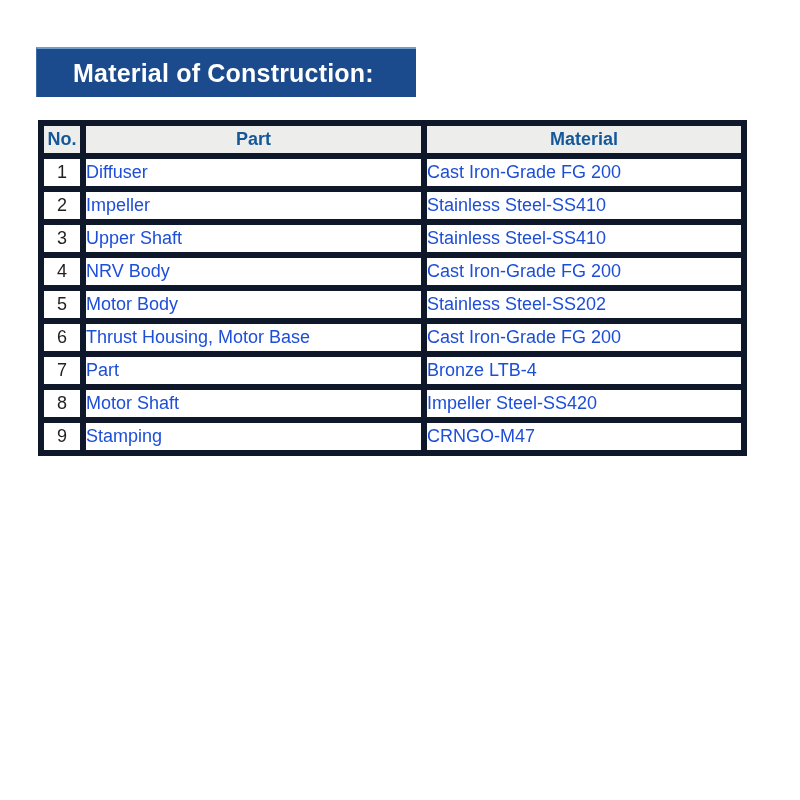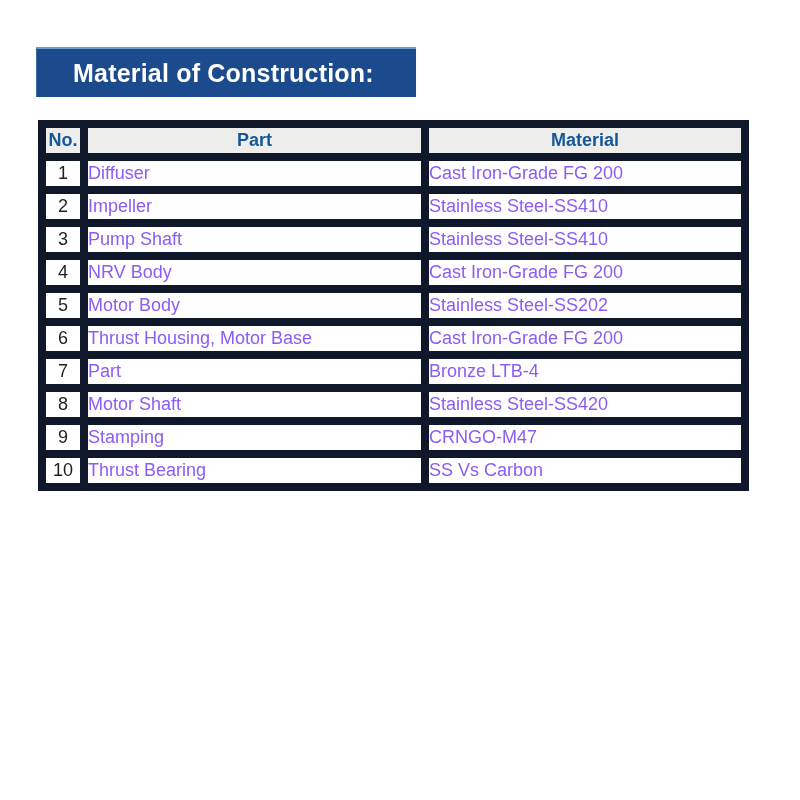--- a/index.html
+++ b/index.html
@@ -39,42 +39,42 @@
     position: absolute;
     left: 38px;
     top: 120px;
     width: 703px;
     border-collapse: collapse;
     table-layout: fixed;
     background: #ffffff;
   }
   table.materials th,
   table.materials td {
-    border: 8px solid #0f172a;
+    border: 6px solid #0f172a;
     height: 33px;
     font-size: 18px;
     padding: 0;
     box-sizing: border-box;
     overflow: hidden;
     white-space: nowrap;
   }
   table.materials thead th {
     background: #ededec;
     color: #14589a;
     font-weight: bold;
     text-align: center;
     border-bottom: 3px solid #2b2b2b;
   }
   td.cell-no {
     text-align: center;
     color: #1f1f1f;
   }
   td.cell-part, td.cell-material {
     text-align: left;
-    color: #8b5cf6;
+    color: #1d4ed8;
     padding-left: 12px;
     margin-left: 32px;
   }
   col.c-no { width: 42px; }
   col.c-part { width: 341px; }
   col.c-material { width: 320px; }
 </style>
 </head>
 <body>
 
@@ -103,21 +103,21 @@
         <td class="cell-part">Diffuser</td>
         <td class="cell-material">Cast Iron-Grade FG 200</td>
       </tr>
       <tr>
         <td class="cell-no">2</td>
         <td class="cell-part">Impeller</td>
         <td class="cell-material">Stainless Steel-SS410</td>
       </tr>
       <tr>
         <td class="cell-no">3</td>
-        <td class="cell-part">Pump Shaft</td>
+        <td class="cell-part">Upper Shaft</td>
         <td class="cell-material">Stainless Steel-SS410</td>
       </tr>
       <tr>
         <td class="cell-no">4</td>
         <td class="cell-part">NRV Body</td>
         <td class="cell-material">Cast Iron-Grade FG 200</td>
       </tr>
       <tr>
         <td class="cell-no">5</td>
         <td class="cell-part">Motor Body</td>
@@ -129,28 +129,23 @@
         <td class="cell-material">Cast Iron-Grade FG 200</td>
       </tr>
       <tr>
         <td class="cell-no">7</td>
         <td class="cell-part">Part</td>
         <td class="cell-material">Bronze LTB-4</td>
       </tr>
       <tr>
         <td class="cell-no">8</td>
         <td class="cell-part">Motor Shaft</td>
-        <td class="cell-material">Stainless Steel-SS420</td>
+        <td class="cell-material">Impeller Steel-SS420</td>
       </tr>
       <tr>
         <td class="cell-no">9</td>
         <td class="cell-part">Stamping</td>
         <td class="cell-material">CRNGO-M47</td>
-      </tr>
-      <tr>
-        <td class="cell-no">10</td>
-        <td class="cell-part">Thrust Bearing</td>
-        <td class="cell-material">SS Vs Carbon</td>
       </tr>
     </tbody>
   </table>
 
 </div>
 
 </body></html>

